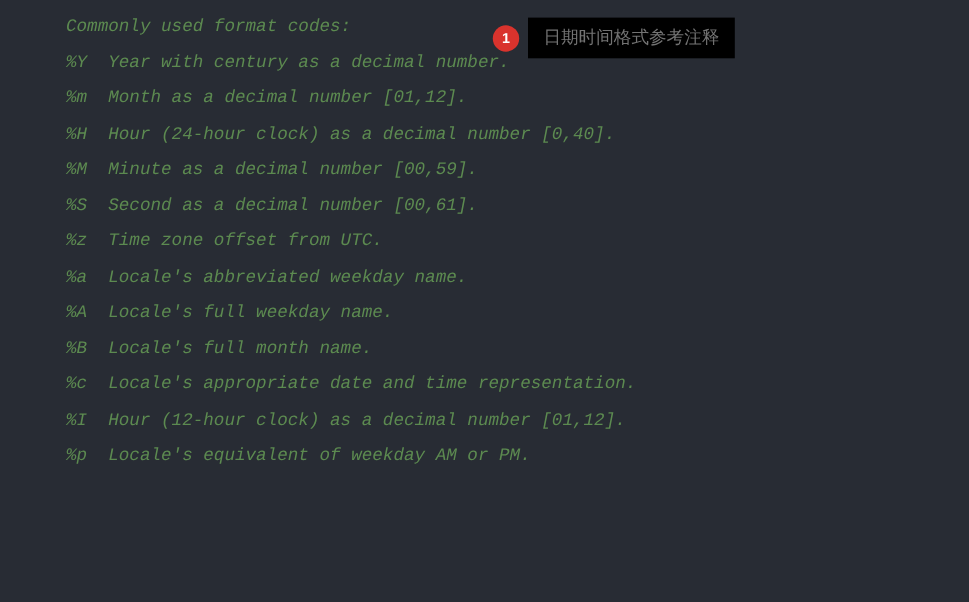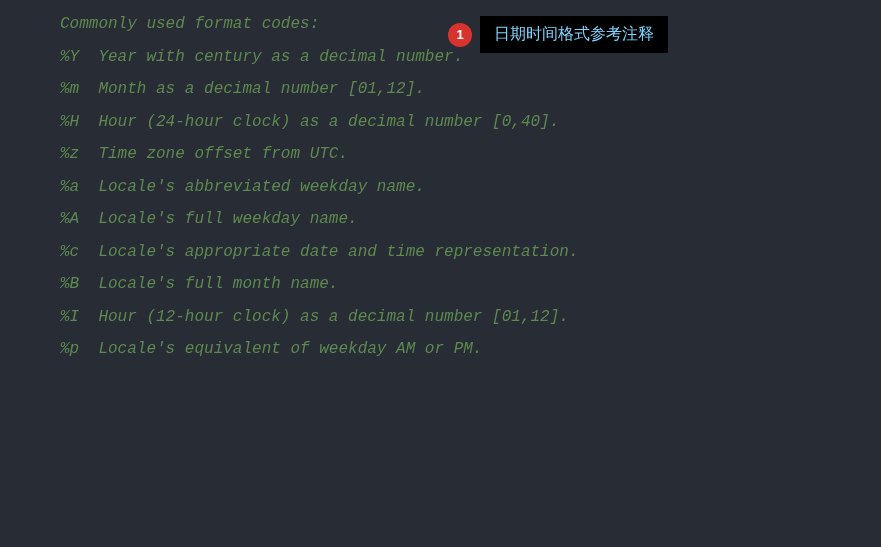--- a/index.html
+++ b/index.html
@@ -43,41 +43,43 @@
       font-family: Arial, sans-serif;
       font-style: normal;
       font-size: 13px;
       font-weight: bold;
       display: flex;
       align-items: center;
       justify-content: center;
     }
     .label {
       background: #000000;
-      color: #7dd3fc;
+      color: #737373;
       font-family: "Microsoft YaHei", "PingFang SC", Arial, sans-serif;
       font-style: normal;
       font-size: 16px;
       padding: 8px 14px;
     }
   </style>
 </head>
 <body>
 
 <div class="content">
   <div class="line">Commonly used format codes:</div>
   <div class="line"></div>
   <div class="line">%Y  Year with century as a decimal number.</div>
   <div class="line">%m  Month as a decimal number [01,12].</div>
   <div class="line">%H  Hour (24-hour clock) as a decimal number [0,40].</div>
+  <div class="line">%M  Minute as a decimal number [00,59].</div>
+  <div class="line">%S  Second as a decimal number [00,61].</div>
   <div class="line">%z  Time zone offset from UTC.</div>
   <div class="line">%a  Locale's abbreviated weekday name.</div>
   <div class="line">%A  Locale's full weekday name.</div>
+  <div class="line">%B  Locale's full month name.</div>
   <div class="line">%c  Locale's appropriate date and time representation.</div>
-  <div class="line">%B  Locale's full month name.</div>
   <div class="line">%I  Hour (12-hour clock) as a decimal number [01,12].</div>
   <div class="line">%p  Locale's equivalent of weekday AM or PM.</div>
 </div>
 
 <div class="annotation">
   <div class="badge">1</div>
   <div class="label">日期时间格式参考注释</div>
 </div>
 
 </body></html>

